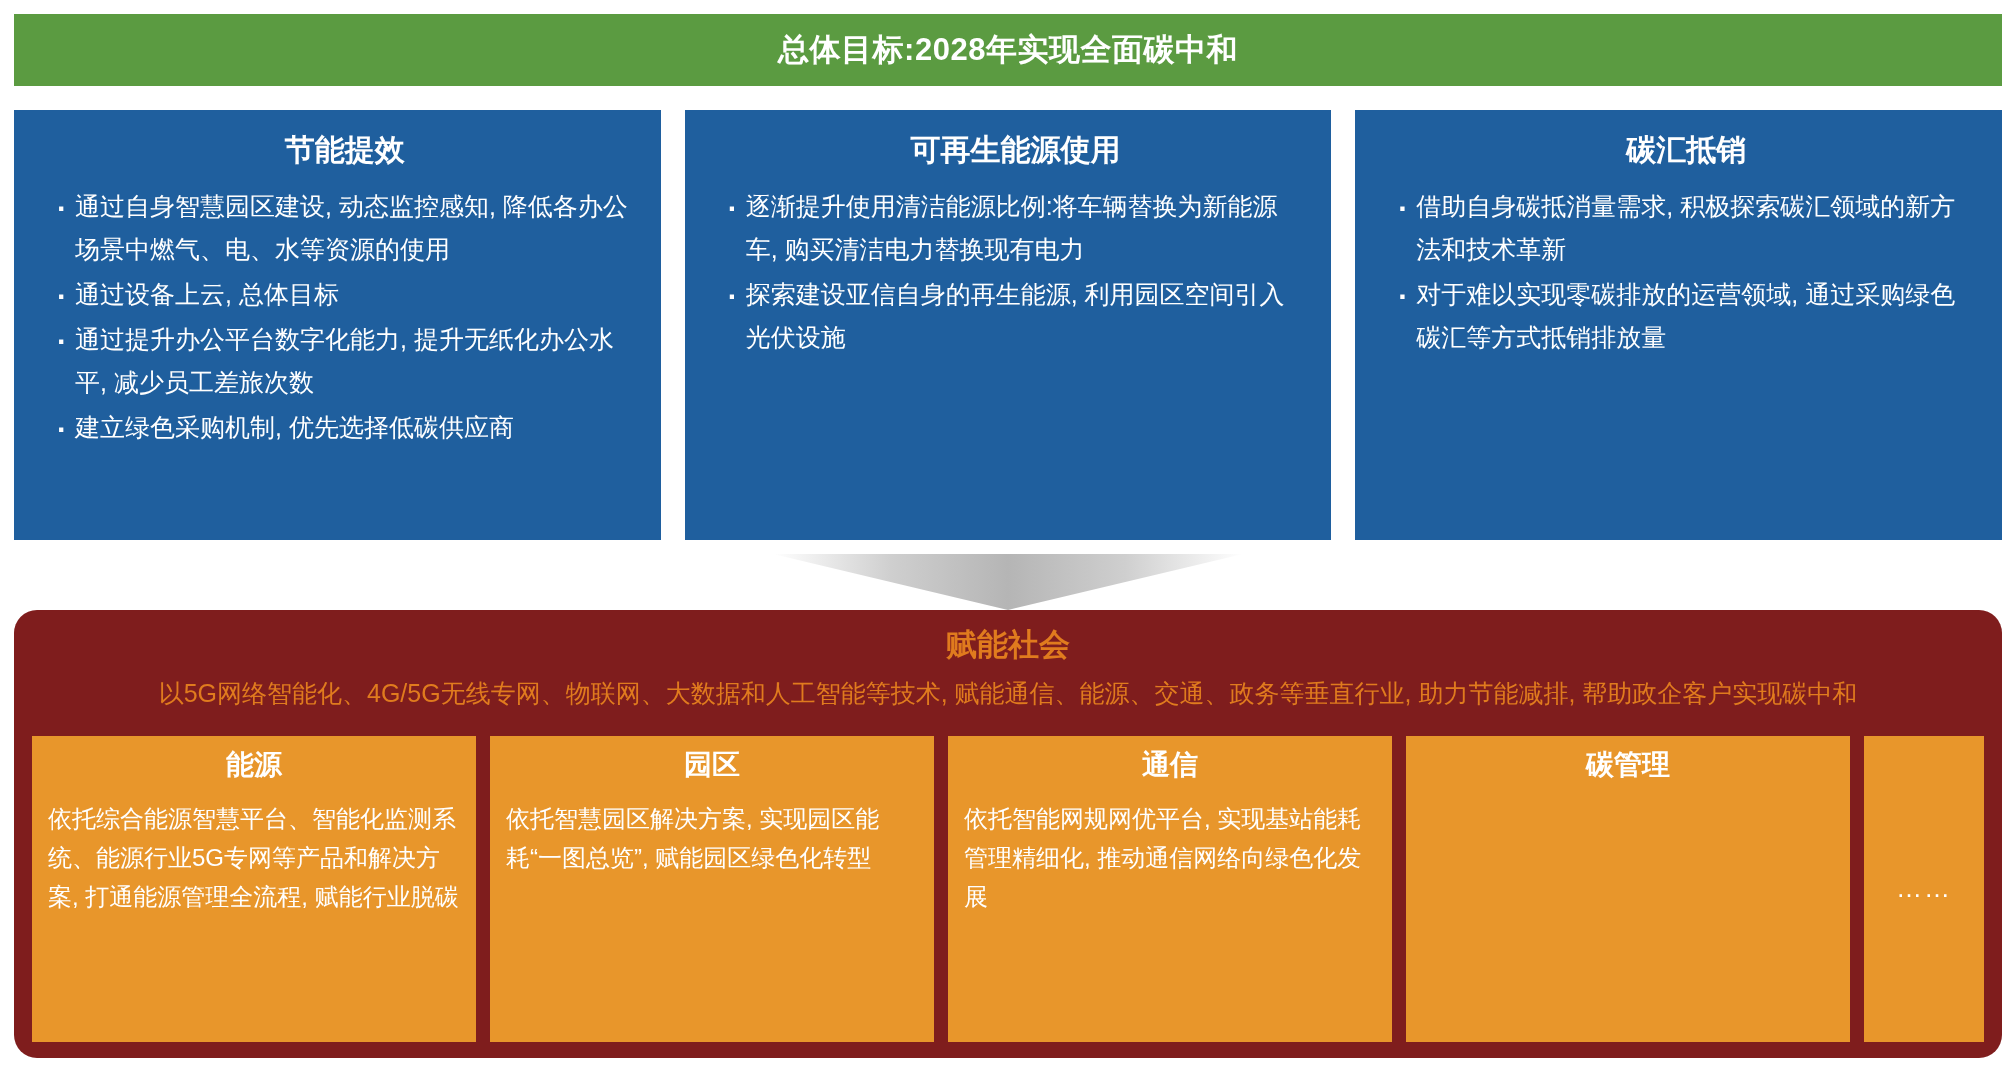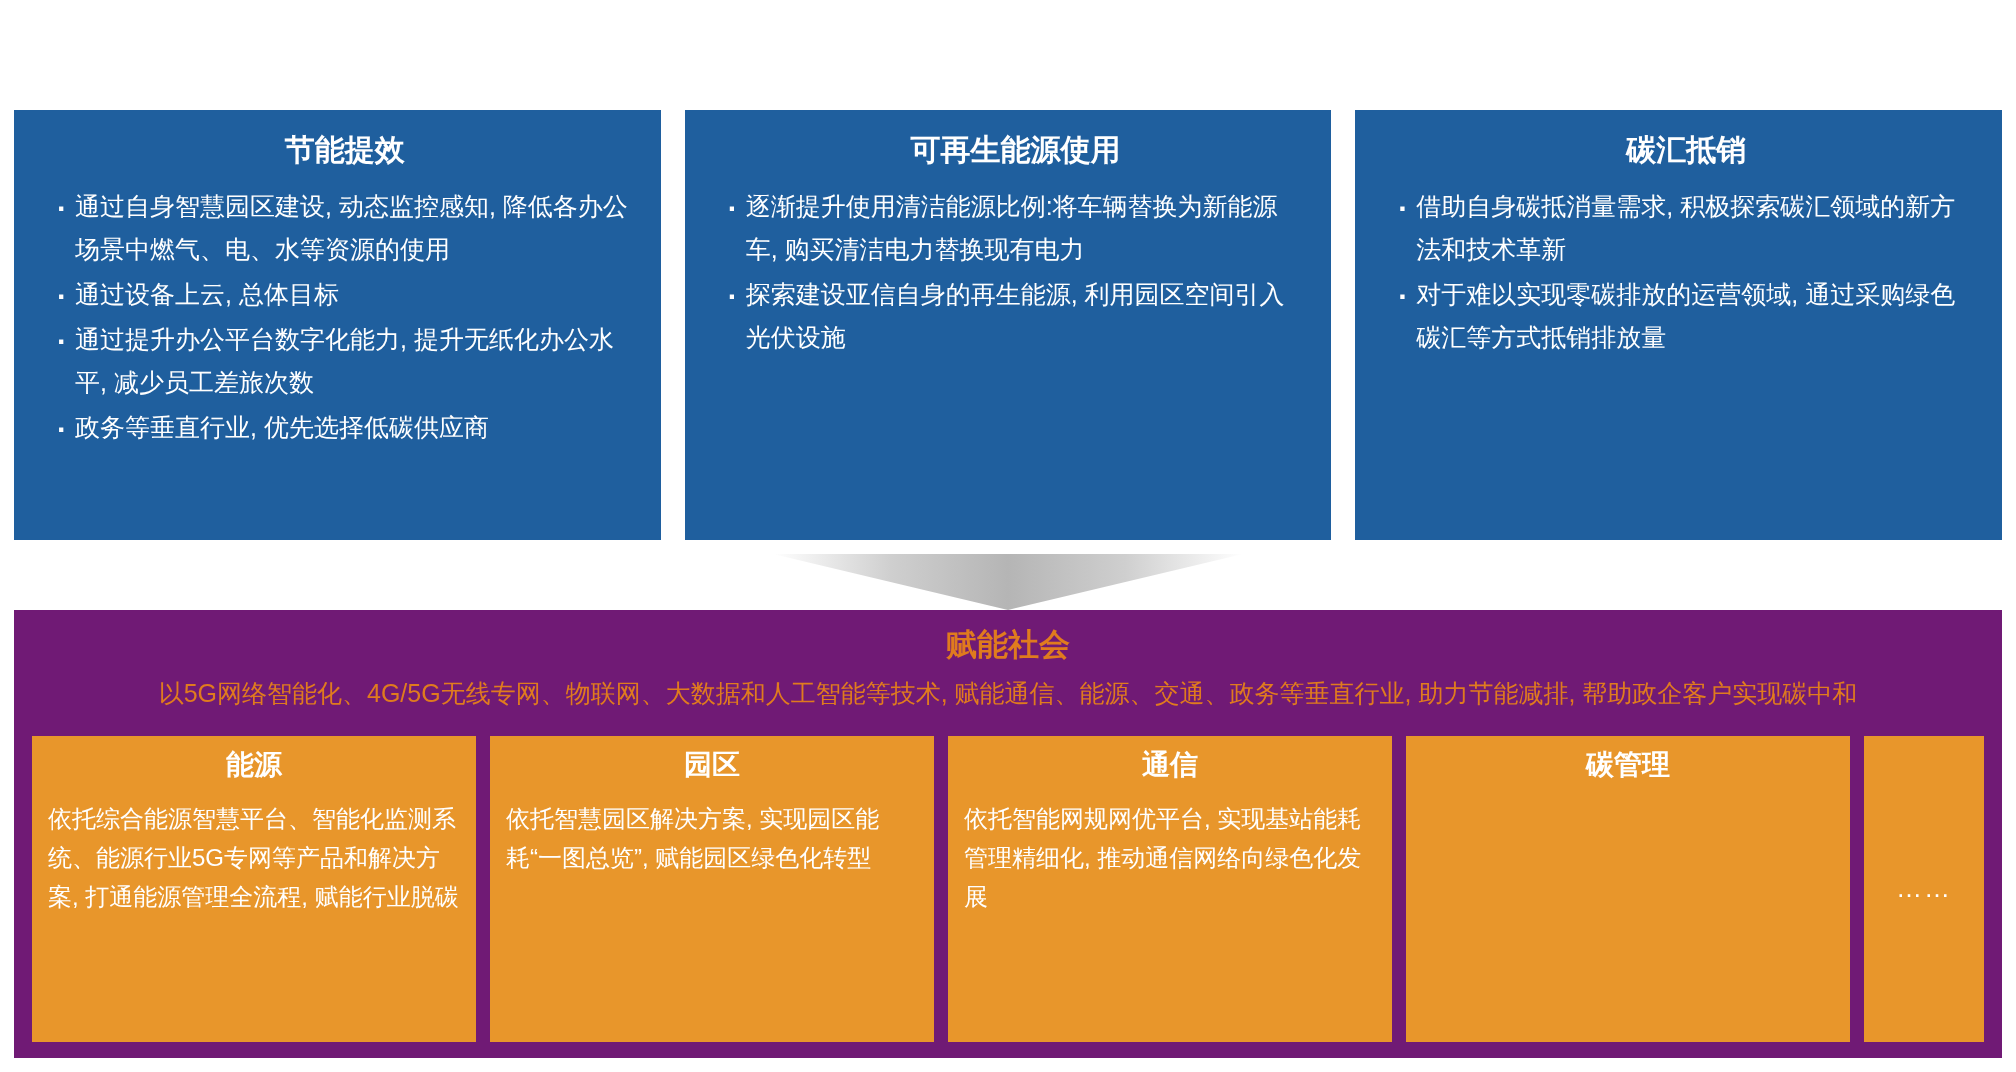--- a/index.html
+++ b/index.html
@@ -100,25 +100,26 @@
     height: 56px;
   }
 
   
   .society {
     position: absolute;
     left: 14px;
     top: 610px;
     width: 1988px;
     height: 448px;
-    background: #701a75;
+    background: #7f1d1d;
     box-sizing: border-box;
     padding: 14px 18px 16px 18px;
     display: flex;
     flex-direction: column;
+    border-radius: 23px;
   }
   .society-title {
     text-align: center;
     font-size: 31px;
     font-weight: bold;
     color: #e07b1e;
     margin-bottom: 8px;
   }
   .society-desc {
     text-align: center;
@@ -162,30 +163,33 @@
   .ellipsis-text {
     font-size: 26px;
     letter-spacing: 2px;
   }
 </style>
 </head>
 <body>
 
 <div class="page">
 
+  <div class="goal-banner">
+    <span>总体目标:2028年实现全面碳中和</span>
+  </div>
 
   <div class="pillars">
 
     <div class="pillar">
       <div class="pillar-title">节能提效</div>
       <ul>
         <li>通过自身智慧园区建设, 动态监控感知, 降低各办公场景中燃气、电、水等资源的使用</li>
         <li>通过设备上云, 总体目标</li>
         <li>通过提升办公平台数字化能力, 提升无纸化办公水平, 减少员工差旅次数</li>
-        <li>政务等垂直行业, 优先选择低碳供应商</li>
+        <li>建立绿色采购机制, 优先选择低碳供应商</li>
       </ul>
     </div>
 
     <div class="pillar">
       <div class="pillar-title">可再生能源使用</div>
       <ul>
         <li>逐渐提升使用清洁能源比例:将车辆替换为新能源车, 购买清洁电力替换现有电力</li>
         <li>探索建设亚信自身的再生能源, 利用园区空间引入光伏设施</li>
       </ul>
     </div>

